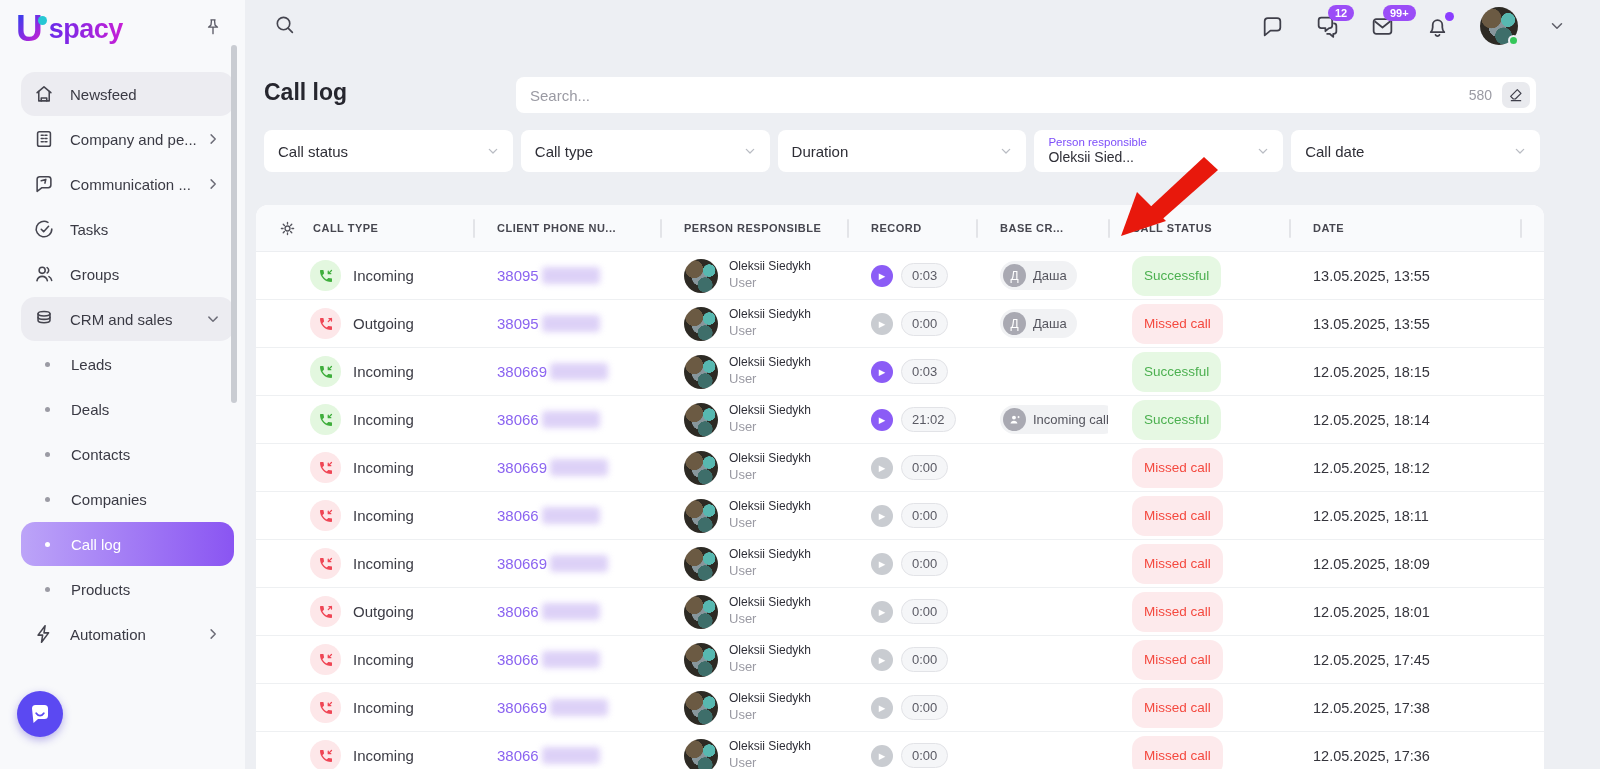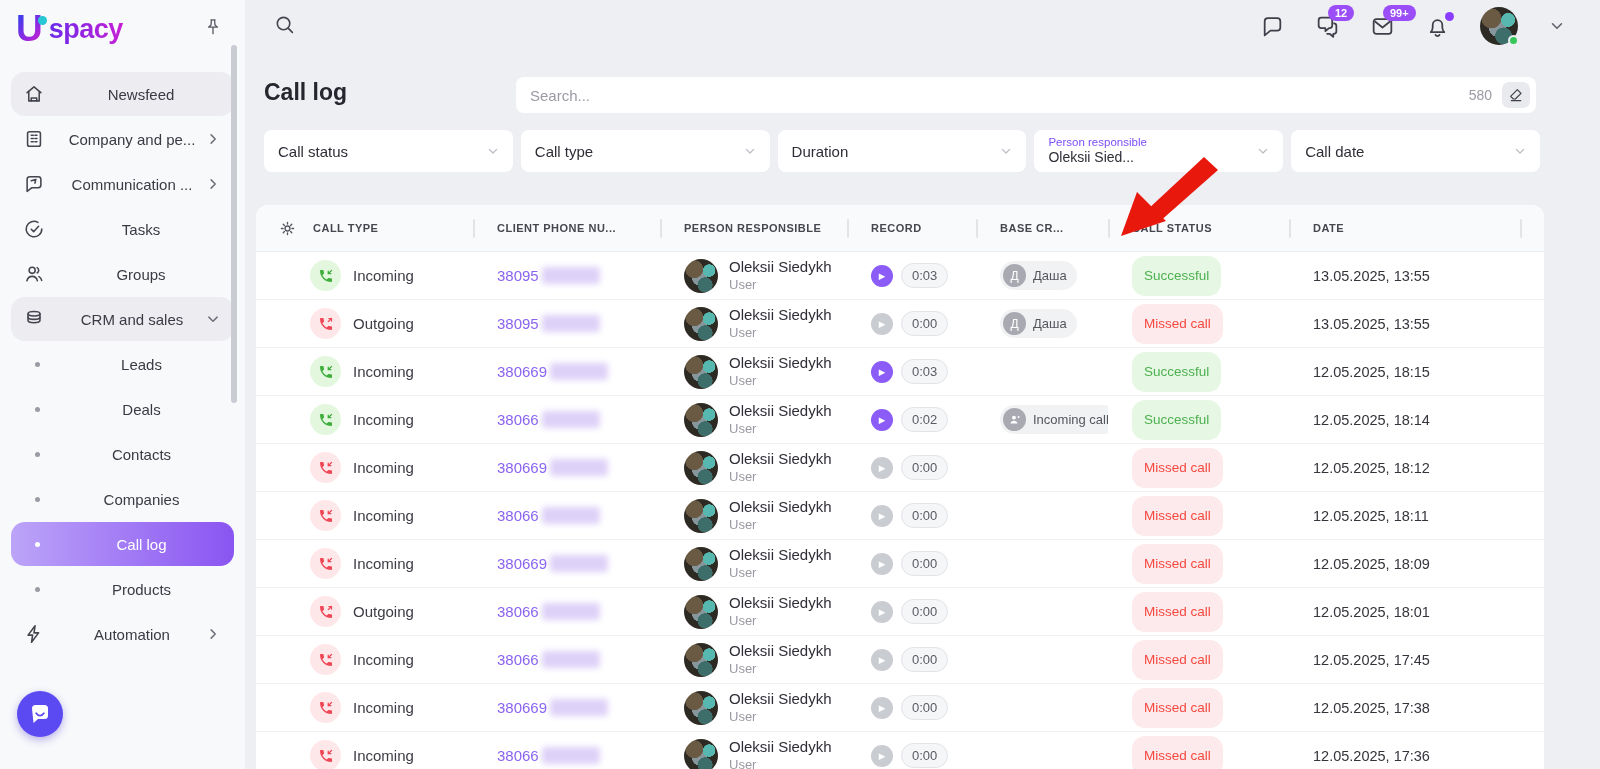--- a/index.html
+++ b/index.html
@@ -12,21 +12,21 @@
   .logo-row { display:flex; align-items:center; justify-content:space-between; padding:12px 22px 6px 16px; }
   .logo { display:flex; align-items:flex-end; cursor:pointer; }
   .logo-u { position:relative; font-size:37px; font-weight:800; line-height:0.9;
             background:linear-gradient(135deg,#2743ee 0%,#8a2be2 55%,#e01ec8 100%);
             -webkit-background-clip:text; background-clip:text; color:transparent; }
   .logo-u::after { content:""; position:absolute; right:-4px; top:4px; width:9px; height:9px; border-radius:50%; background:#27c7d4; }
   .logo-rest { font-size:27px; font-weight:700; letter-spacing:-0.5px; margin-left:6px;
             background:linear-gradient(90deg,#6a2bea 0%,#c71fd6 100%);
             -webkit-background-clip:text; background-clip:text; color:transparent; }
   .pin { color:#5a5a66; }
-  .nav { padding:21px 11px 0 11px;text-align:center; }
+  .nav { padding:21px 11px 0 21px; }
   .nav-item { display:flex; align-items:center; height:44px; margin-bottom:1px; padding:0 12px;
               border-radius:14px; color:#3a3a44; font-size:15px; cursor:pointer; }
   .nav-item.active { background:#ececf1; }
   .nav-item .icn { width:22px; height:22px; margin-right:15px; color:#45454f; flex:0 0 auto; }
   .nav-item .icn svg { width:22px; height:22px; }
   .nav-label { flex:1; white-space:nowrap; overflow:hidden; }
   .nav-item .chev { width:18px; height:18px; margin:0; color:#6d6d78; }
   .nav-item .chev svg { width:18px; height:18px; }
   .nav-item.child { padding-left:18px; }
   .bullet { width:5px; height:5px; border-radius:50%; background:#9b9ba4; margin:0 21px 0 6px; flex:0 0 auto; }
@@ -99,21 +99,21 @@
   .ctype { font-size:15px; color:#3c3c45; }
   .phone { font-size:15px; color:#8a63f0; text-decoration:none; cursor:pointer; }
   .blurbox { display:inline-block; width:58px; height:17px; margin-left:3px; border-radius:3px;
              background:#d7c9f6; filter:blur(3px); opacity:.85; }
   .avatar { width:34px; height:34px; border-radius:50%; margin-right:11px; flex:0 0 auto;
       background: radial-gradient(circle at 30% 30%, #6b5a43 0 26%, transparent 27%),
                   radial-gradient(circle at 74% 34%, #57b8b0 0 18%, transparent 19%),
                   radial-gradient(circle at 62% 76%, #3e6e6a 0 22%, transparent 23%),
                   radial-gradient(circle at 46% 56%, #87969c 0 28%, transparent 29%), #2d2a24; }
   .pcol { display:flex; flex-direction:column; line-height:1.3; }
-  .pname { font-size:15px; color:#2e2e37; }
+  .pname { font-size:12px; color:#2e2e37; }
   .prole { font-size:13px; color:#9a9aa3; }
   .play { width:22px; height:22px; border-radius:50%; display:flex; align-items:center; justify-content:center;
           color:#fff; font-size:8.5px; margin-right:8px; flex:0 0 auto; cursor:pointer; }
   .play.purple { background:#8b5cf6; }
   .play.gray { background:#c9ccd1; }
   .dur { height:25px; padding:0 10px; border:1px solid #e2e3e7; background:#f5f6f8; border-radius:13px;
          display:flex; align-items:center; font-size:13px; color:#5a5a64; }
   .chip { height:29px; border-radius:15px; background:#f1f2f4; display:flex; align-items:center; padding:0 10px 0 3px;
           max-width:118px; cursor:pointer; }
   .chip-av { width:23px; height:23px; border-radius:50%; background:#a9a9b2; color:#fff; font-size:12px;
@@ -540,21 +540,21 @@
           </div>
     <div class="td c3">
             <span class="avatar"></span>
       <div class="pcol">
               <span class="pname">Oleksii Siedykh</span>
       <span class="prole">User</span>
             </div>
           </div>
     <div class="td c4">
             <span class="play purple">▶</span>
-      <span class="dur">0:02</span>
+      <span class="dur">21:02</span>
           </div>
     <div class="td c5">
             <span class="chip">
       <span class="chip-av">
                 <svg viewBox="0 0 24 24">
                   <circle cx="11" cy="8.5" r="3.6" fill="#ffffff"></circle>
                   <path d="M4.5 19.5c.8-3.4 3.2-5.2 6.5-5.2s5.7 1.8 6.5 5.2z" fill="#ffffff"></path>
                   <path d="M17.5 7.5h4M19.5 5.5v4" stroke="#ffffff" stroke-width="1.6"></path>
                 </svg>
               </span>

